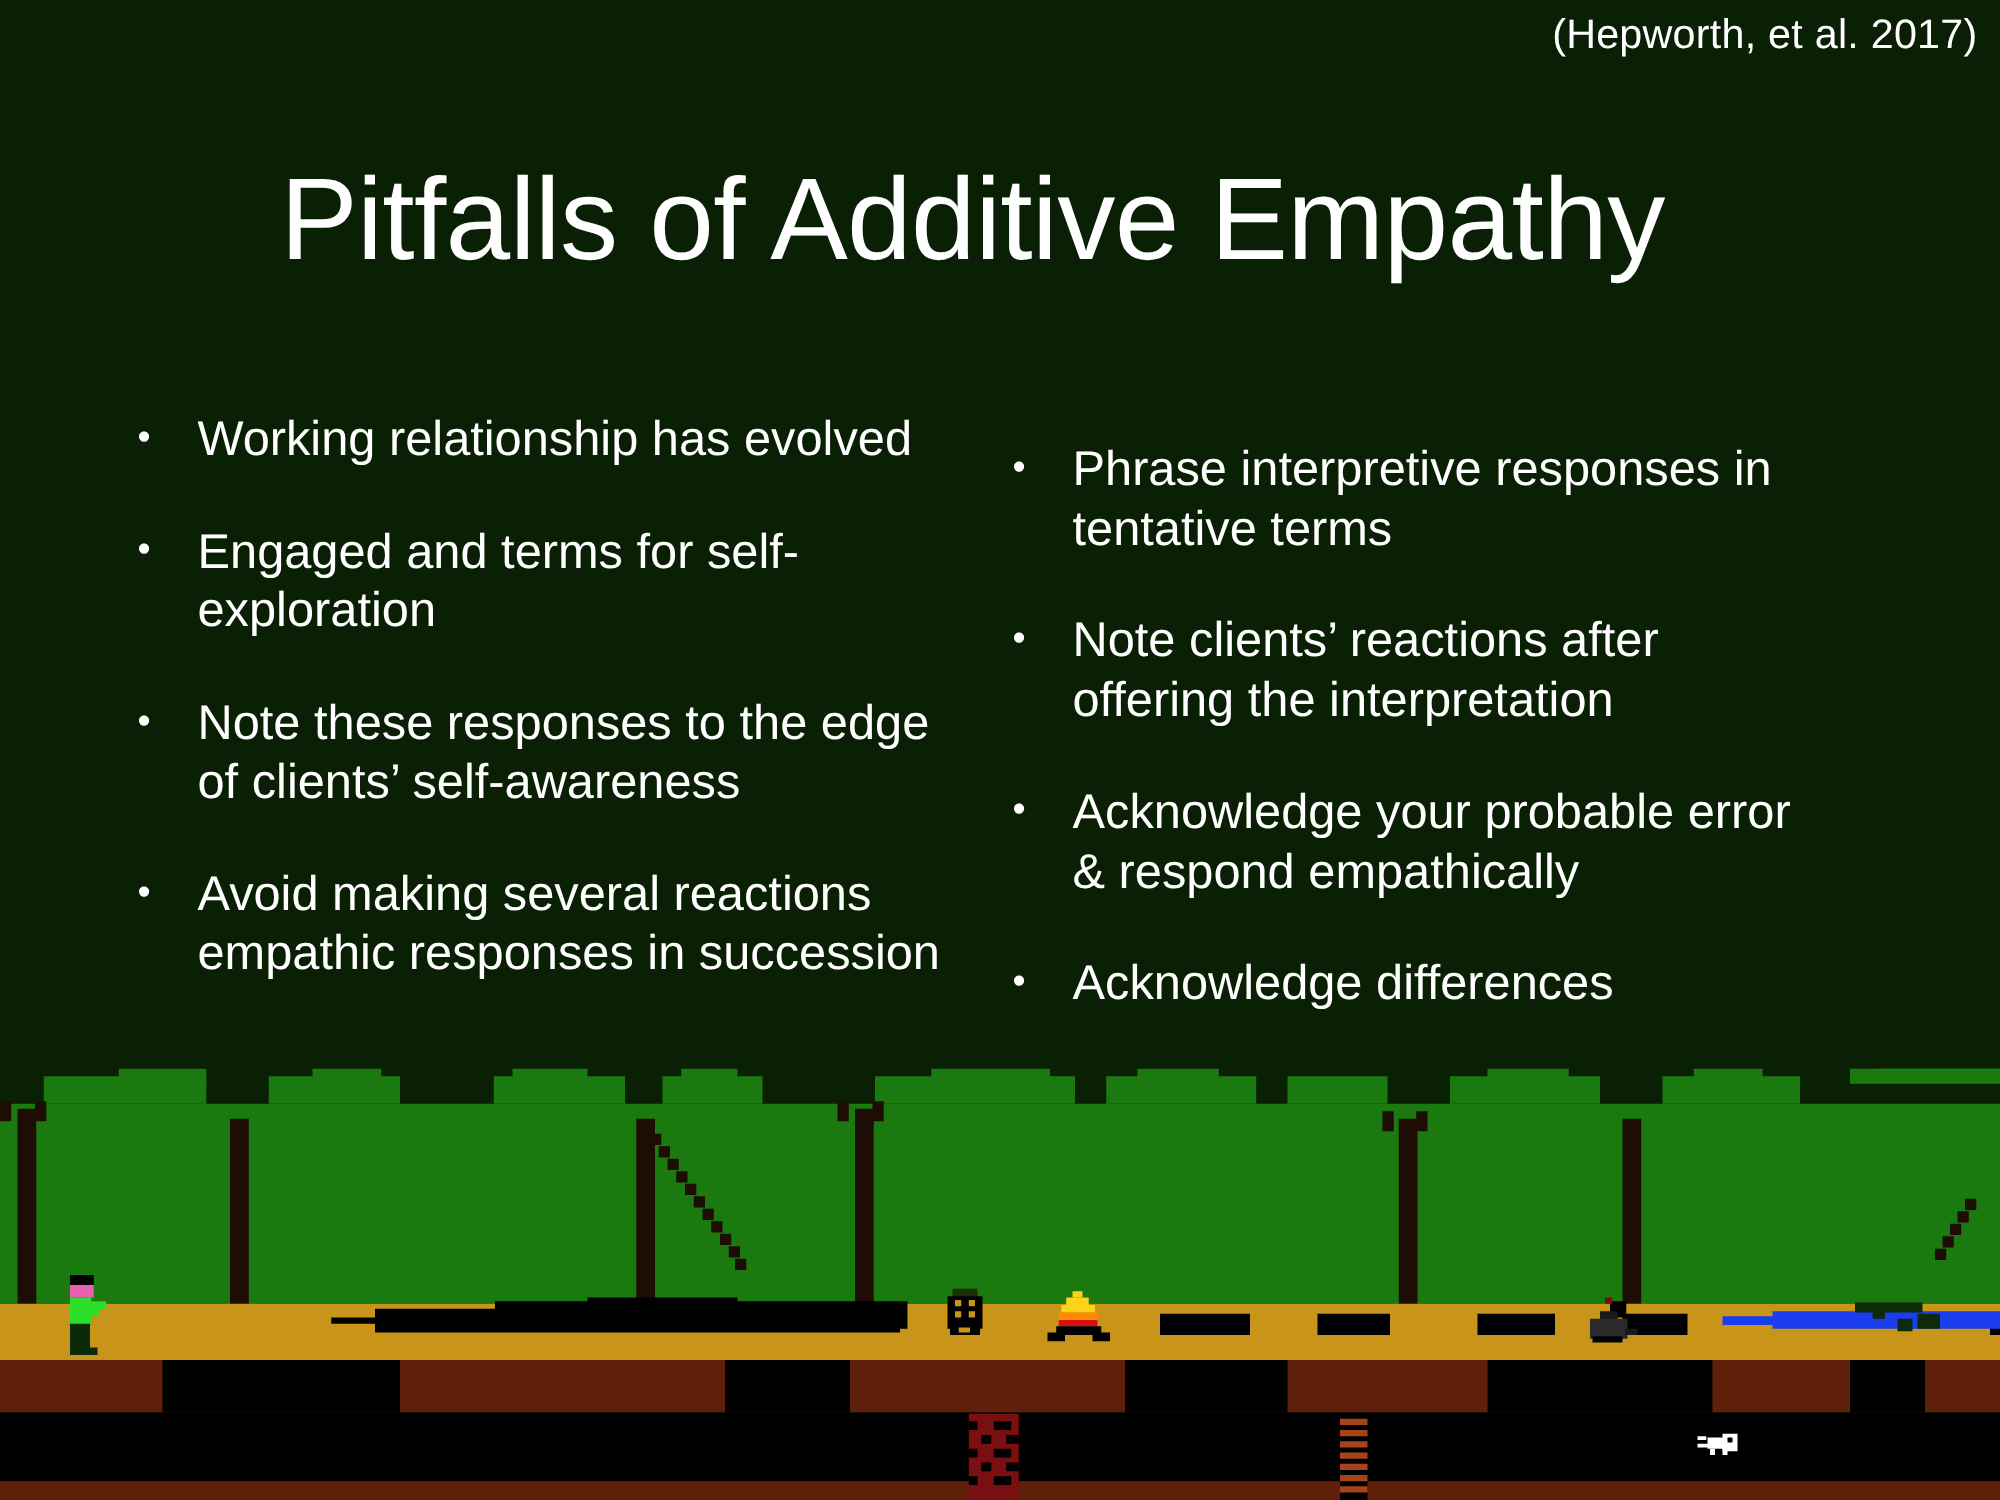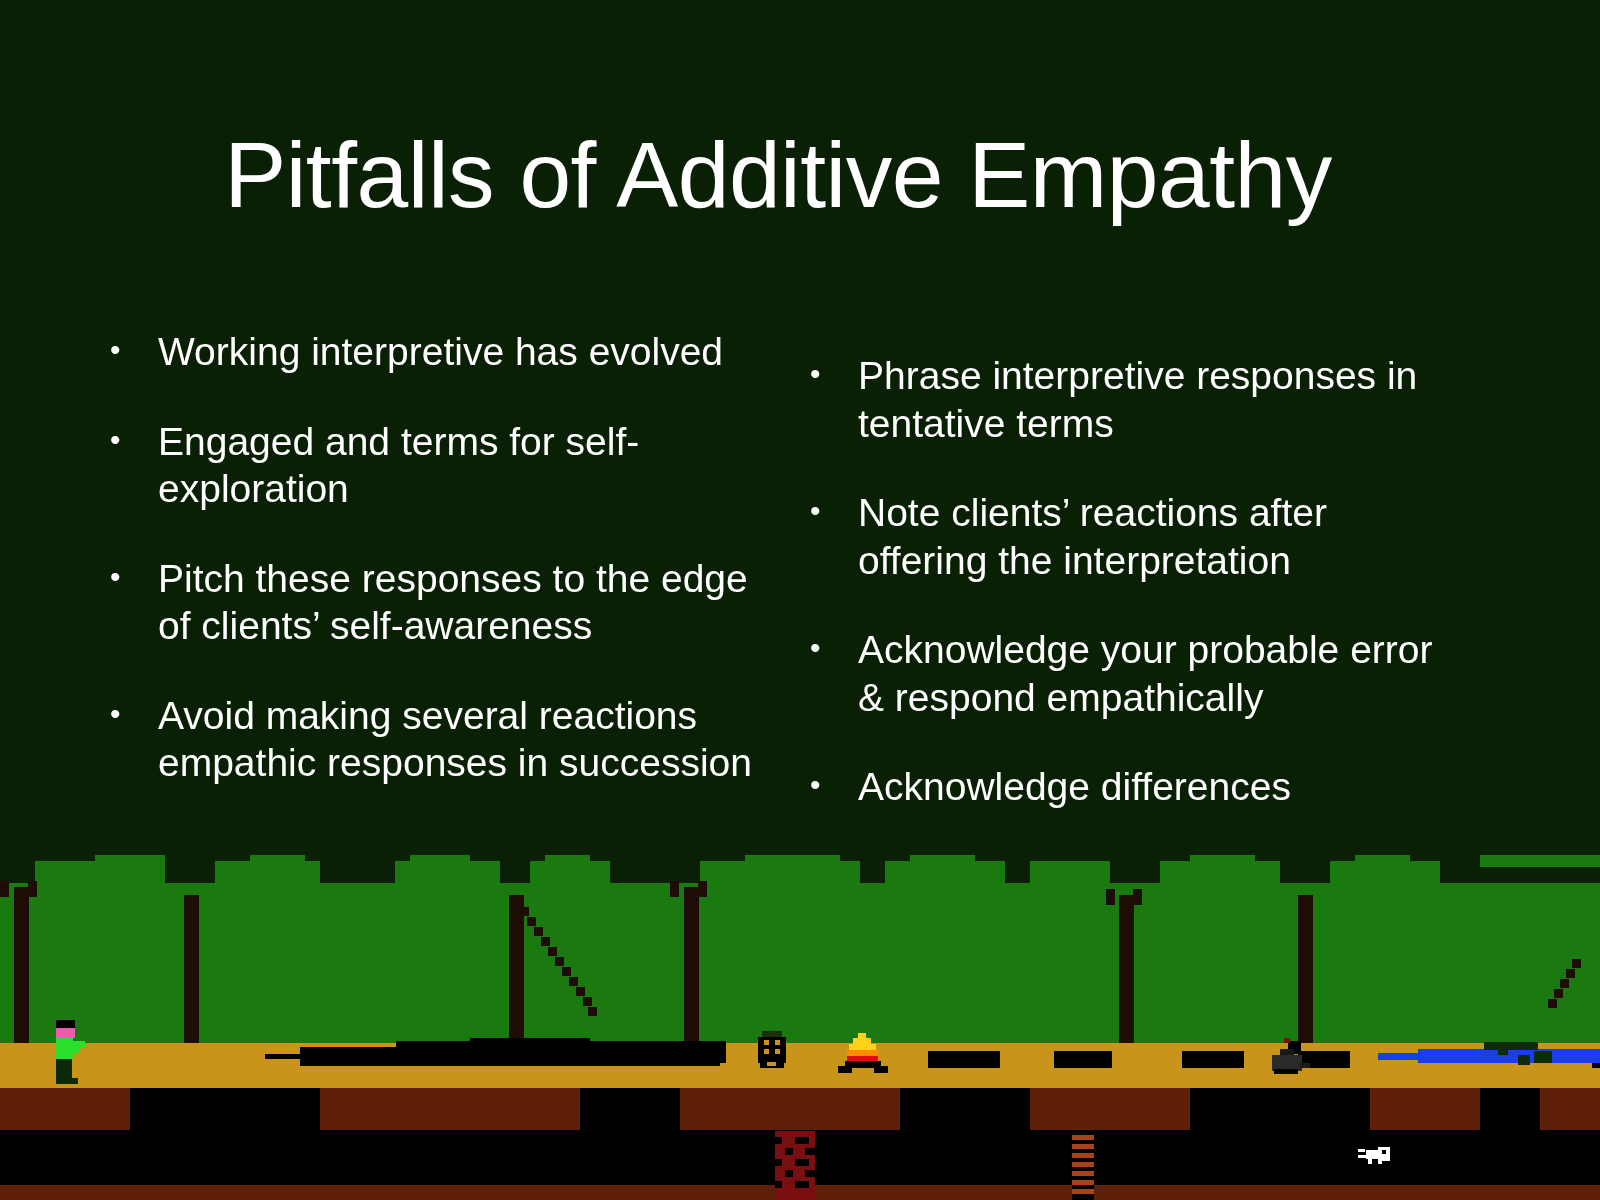--- a/index.html
+++ b/index.html
@@ -370,34 +370,35 @@
       <div class="px" style="left:8px;  top:5px;  width:16px; height:9px;  background:#ffffff;"></div>
       <div class="px" style="left:24px; top:5px;  width:4px;  height:4px;  background:#000000;"></div>
       <div class="px" style="left:0px;  top:4px;  width:7px;  height:3px;  background:#ffffff;"></div>
       <div class="px" style="left:0px;  top:10px; width:9px;  height:3px;  background:#ffffff;"></div>
       <div class="px" style="left:10px; top:14px; width:4px;  height:5px;  background:#ffffff;"></div>
       <div class="px" style="left:20px; top:14px; width:4px;  height:5px;  background:#ffffff;"></div>
     </div>
 
   </div>
 
+  <div class="citation">(Hepworth, et al. 2017)</div>
   <div class="title">Pitfalls of Additive Empathy</div>
 
   <div class="col col-left">
     <div class="bullet">
       <span class="dot">•</span>
-      <span class="txt">Working interpretive has evolved</span>
+      <span class="txt">Working relationship has evolved</span>
     </div>
     <div class="bullet">
       <span class="dot">•</span>
       <span class="txt">Engaged and terms for self-exploration</span>
     </div>
     <div class="bullet">
       <span class="dot">•</span>
-      <span class="txt">Pitch these responses to the edge of clients’ self-awareness</span>
+      <span class="txt">Note these responses to the edge of clients’ self-awareness</span>
     </div>
     <div class="bullet">
       <span class="dot">•</span>
       <span class="txt">Avoid making several reactions empathic responses in succession</span>
     </div>
   </div>
 
   <div class="col col-right">
     <div class="bullet">
       <span class="dot">•</span>

